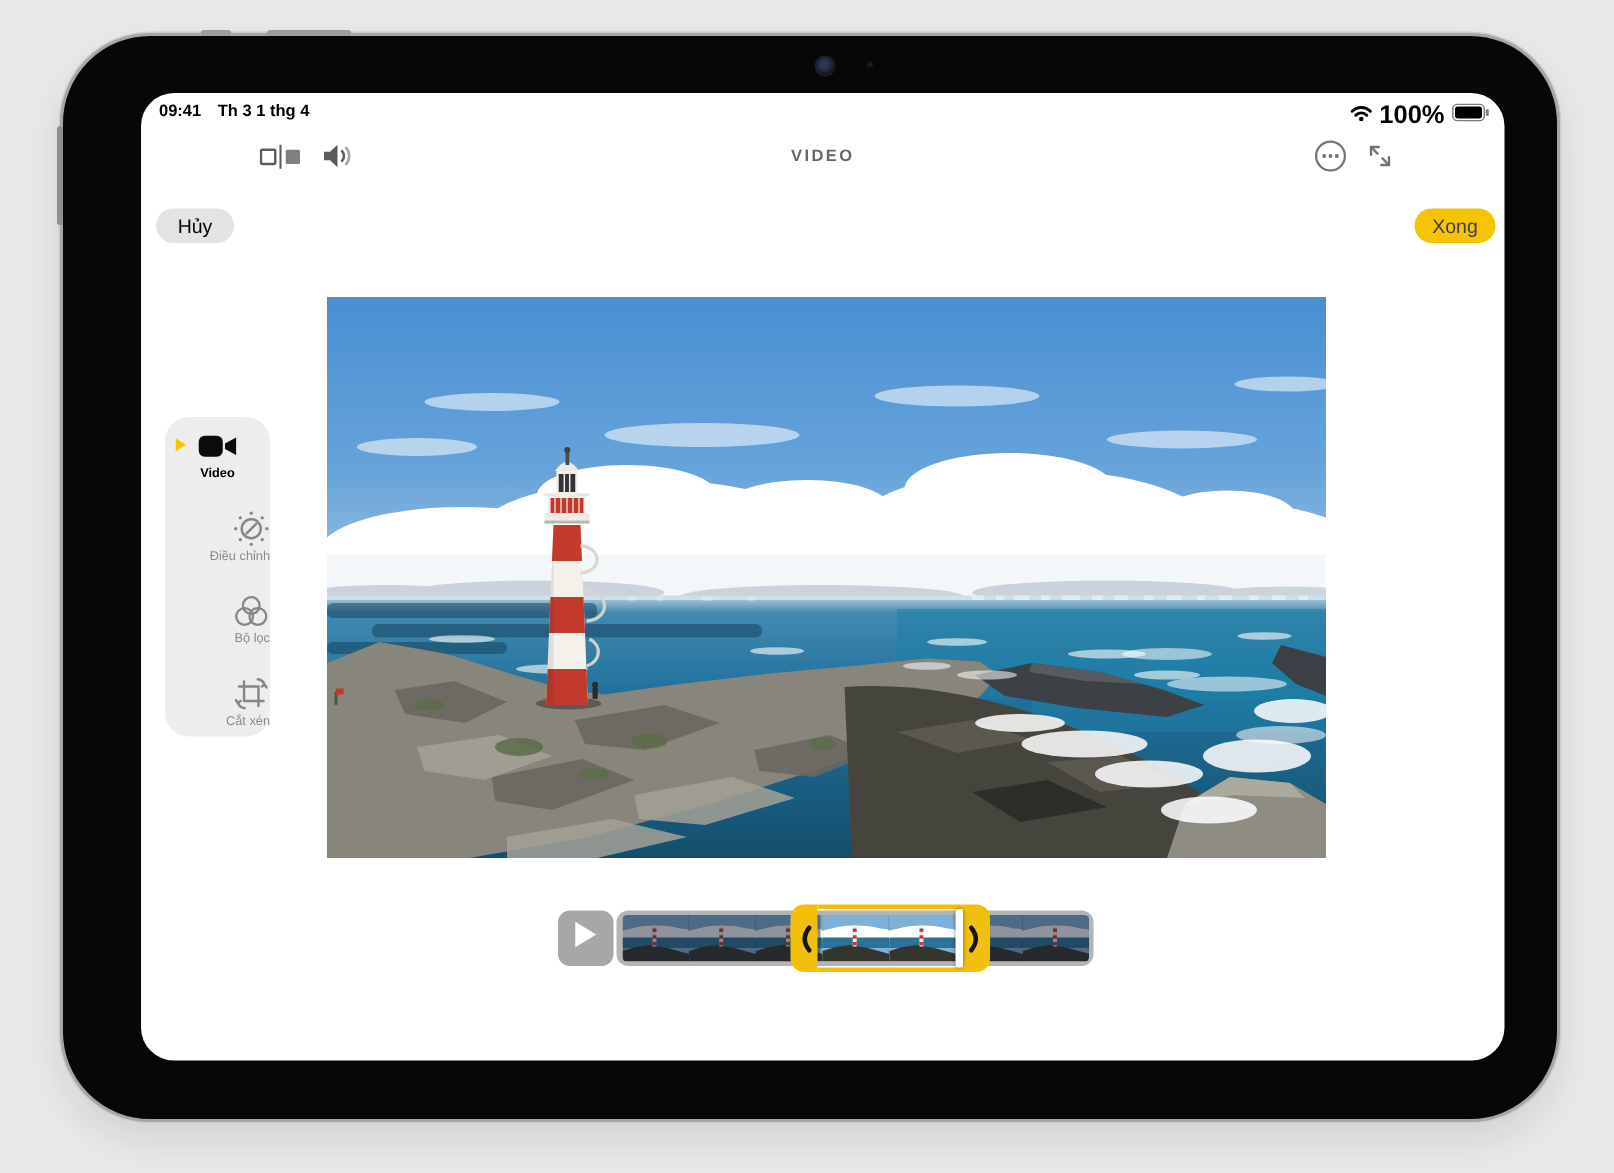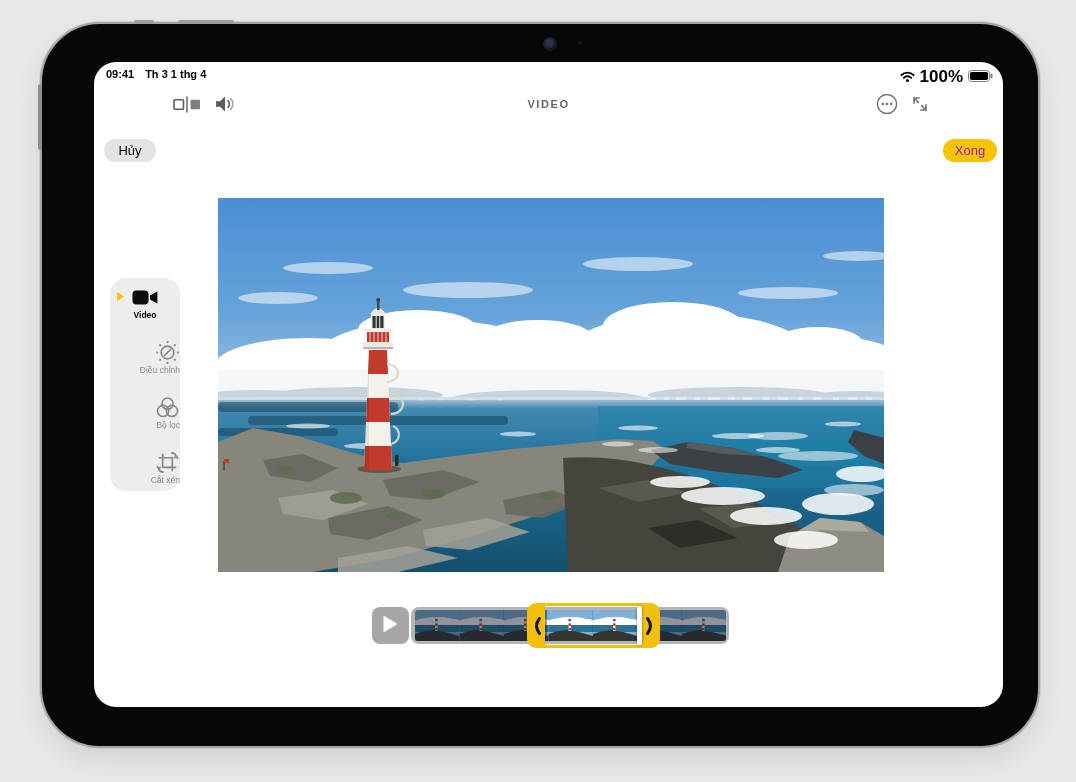--- a/index.html
+++ b/index.html
@@ -29,21 +29,21 @@
   .sb-left{position:absolute;left:12px;top:6px;font-size:11px;color:#000;display:flex;gap:11px;align-items:baseline;}
   .sb-time{font-weight:700;}
   .sb-date{font-weight:700;}
   .sb-right{position:absolute;right:10px;top:5px;display:flex;align-items:center;gap:5px;}
   .sb-batt-label{font-size:17px;font-weight:700;color:#000;text-align:right;}
 
   
   .pill{position:absolute;top:31px;height:23px;border-radius:11.5px;font-size:13px;font-weight:400;
     display:flex;align-items:center;justify-content:center;cursor:default;margin-top:46px;}
   .pill.cancel{left:10px;width:52px;background:#e3e3e5;color:#050505;}
-  .pill.done{left:849px;width:54px;background:#f6c402;color:#a21caf;}
+  .pill.done{left:849px;width:54px;background:#f6c402;color:#404040;}
   .tb-icon{position:absolute;display:flex;align-items:center;justify-content:center;}
   .ic-compare{left:79px;top:34px;}
   .ic-speaker{left:121px;top:33px;}
   .ic-more{left:782px;top:31px;}
   .ic-expand{left:817px;top:33px;}
   .tb-title{position:absolute;left:0;right:0;top:36px;text-align:center;font-size:11px;font-weight:600;
     letter-spacing:1.6px;color:#66666b;}
 
   
   .panel{position:absolute;left:16px;top:216px;width:70px;height:213px;background:#ededee;border-radius:16px;

